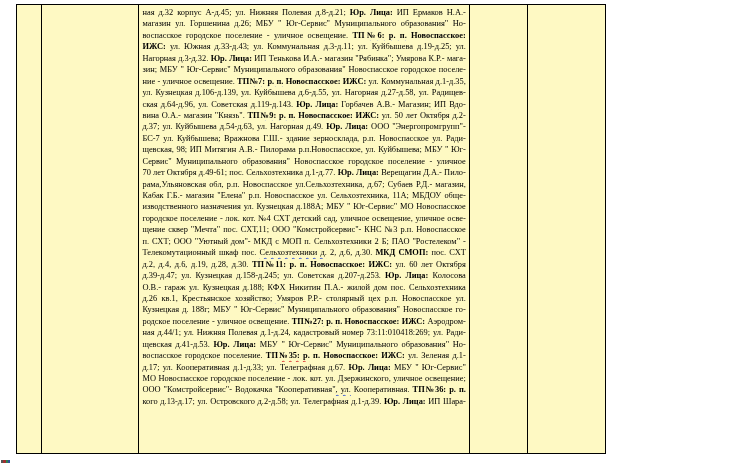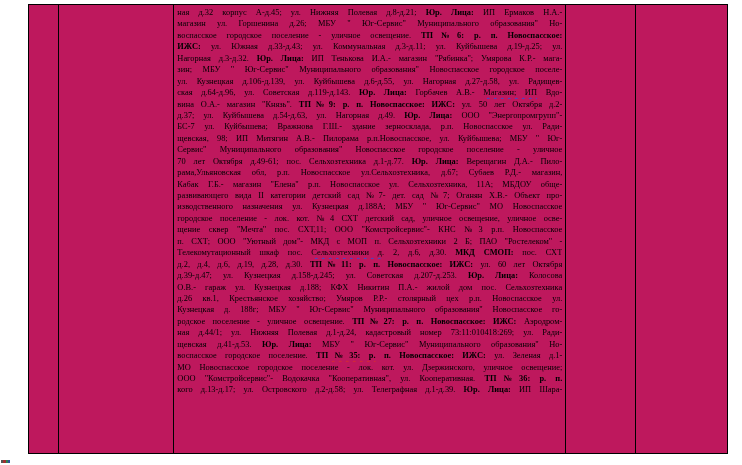--- a/index.html
+++ b/index.html
@@ -1,19 +1,19 @@
 <!DOCTYPE html>
 <html><head>
 <meta charset="utf-8">
 <style>
   html,body{margin:0;padding:0;background:#fff;}
   .page{position:relative;width:742px;height:465px;background:#ffffff;overflow:hidden;
         font-family:"Liberation Serif", serif;color:#000;}
-  .tbl{position:absolute;left:28px;top:4px;width:700px;height:450px;
-       border:1px solid #000;box-sizing:border-box;display:flex;background:#be185d;}
+  .tbl{position:absolute;left:16px;top:4px;width:590px;height:450px;
+       border:1px solid #000;box-sizing:border-box;display:flex;background:#fef9c3;}
   .cell{box-sizing:border-box;height:100%;border-right:1px solid #000;}
   .c1{width:31px;}
   .c2{width:120px;}
   .c3{width:407px;padding:2px 3px 0 3px;}
   .c4{width:72px;}
   .c5{width:95px;border-right:none;}
   .ln{font-size:8.4px;line-height:11.45px;height:11.45px;overflow:hidden;
       text-align:justify;text-align-last:justify;}
   .b{font-weight:bold;}
   .w-blue{text-decoration-line:underline;text-decoration-style:wavy;
@@ -30,45 +30,46 @@
   <div class="tbl">
     <div class="cell c1"></div>
     <div class="cell c2"></div>
     <div class="cell c3">
         <div class="ln"><span>ная д.32 корпус А-д.45; ул. Нижняя Полевая д.8-д.21;  </span><span class="b">Юр. Лица:</span><span>  ИП Ермаков Н.А.-</span></div>
         <div class="ln"><span>магазин ул. Горшенина д.26;  МБУ " Юг-Сервис" Муниципального образования" Но-</span></div>
         <div class="ln"><span>воспасское городское поселение - уличное освещение. </span><span class="b">ТП</span><span class="b w-blue">№6: р. п.</span><span class="b"> Новоспасское:</span></div>
         <div class="ln"><span class="b">ИЖС:</span><span> ул. Южная д.33-д.43; ул. Коммунальная д.3-д.11; ул. Куйбышева д.19-д.25; ул.</span></div>
         <div class="ln"><span>Нагорная д.3-д.32. </span><span class="b">Юр. Лица:</span><span> ИП Тенькова И.А.- магазин "Рябинка"; Умярова К.Р.- мага-</span></div>
         <div class="ln"><span>зин; МБУ " Юг-Сервис" Муниципального образования" Новоспасское городское поселе-</span></div>
+        <div class="ln"><span>ние - уличное освещение. </span><span class="b">ТП</span><span class="b w-blue">№7: р. п.</span><span class="b"> Новоспасское: ИЖС:</span><span> ул. Коммунальная д.1-д.35,</span></div>
         <div class="ln"><span>ул. Кузнецкая д.106-д.139, ул. Куйбышева д.6-д.55, ул. Нагорная д.27-д.58, ул. Радищев-</span></div>
         <div class="ln"><span>ская д.64-д.96,  ул. Советская д.119-д.143.  </span><span class="b">Юр. Лица:</span><span> Горбачев А.В.- </span><span class="w-blue">Магазин; ИП</span><span> Вдо-</span></div>
         <div class="ln"><span>вина О.А.- магазин "Князь". </span><span class="b">ТП</span><span class="b w-blue">№9: р. п.</span><span class="b"> Новоспасское: ИЖС:</span><span> ул. 50 лет Октября д.2-</span></div>
         <div class="ln"><span>д.37; ул. Куйбышева д.54-д.63, ул. Нагорная д.49. </span><span class="b">Юр. Лица:</span><span> ООО "Энергопромгрупп"-</span></div>
         <div class="ln"><span>БС-7 ул. Куйбышева; Вражнова Г.Ш.- здание зерносклада, р.п. Новоспасское ул. Ради-</span></div>
         <div class="ln"><span>щевская, 98; ИП Митягин А.В.-  Пилорама р.п.Новоспасское, ул. Куйбышева; МБУ " Юг-</span></div>
         <div class="ln"><span>Сервис" Муниципального образования" Новоспасское городское поселение - уличное</span></div>
         <div class="ln"><span>70 лет Октября д.49-61; пос. Сельхозтехника д.1-д.77. </span><span class="b">Юр. Лица:</span><span> Верещагин Д.А.- Пило-</span></div>
         <div class="ln"><span>рама,Ульяновская обл, р.п. Новоспасское ул.Сельхозтехника, д.67; Субаев Р.Д.- магазин,</span></div>
         <div class="ln"><span>Кабак Г.Б.- магазин "Елена" р.п. Новоспасское ул. Сельхозтехника, 11А; МБДОУ обще-</span></div>
-        <div class="ln"><span>развивающего вида II категории детский сад №7- дет. сад №7; Оганян Х.В.- Объект про-</span></div>
         <div class="ln"><span>изводственного назначения ул. Кузнецкая д.188А; МБУ " Юг-Сервис" МО Новоспасское</span></div>
         <div class="ln"><span>городское поселение - лок. кот. №4 СХТ детский сад, уличное освещение, уличное осве-</span></div>
         <div class="ln"><span>щение сквер "Мечта" пос. СХТ,11; ООО "Комстройсервис"- КНС №3 р.п.  Новоспасское</span></div>
         <div class="ln"><span>п. СХТ; ООО "Уютный дом"- МКД с МОП п. Сельхозтехники 2 Б; ПАО "Ростелеком" -</span></div>
         <div class="ln"><span>Телекомутационный шкаф пос. </span><span class="w-blue">Сельхозтехники д.</span><span> 2, д.6, д.30. </span><span class="b">МКД СМОП:</span><span> пос. СХТ</span></div>
         <div class="ln"><span>д.2,  д.4, д.6, д.19, д.28, д.30. </span><span class="b">ТП№11:  р. п. Новоспасское: ИЖС:</span><span> ул. 60 лет Октября</span></div>
         <div class="ln"><span>д.39-д.47; ул. Кузнецкая д.158-д.245; ул. Советская д.207-д.253.  </span><span class="b">Юр. Лица:</span><span> Колосова</span></div>
         <div class="ln"><span>О.В.- гараж ул. Кузнецкая д.188; КФХ Никитин П.А.- жилой дом пос. Сельхозтехника</span></div>
         <div class="ln"><span>д.26 кв.1, Крестьянское </span><span class="w-blue">хозяйство; Умяров</span><span> Р.Р.- столярный цех р.п. Новоспасское ул.</span></div>
         <div class="ln"><span>Кузнецкая д. 188г; МБУ " Юг-Сервис" Муниципального образования" Новоспасское го-</span></div>
         <div class="ln"><span>родское поселение - уличное освещение. </span><span class="b">ТП</span><span class="b w-blue">№27:  р. п.</span><span class="b"> Новоспасское: ИЖС:</span><span> Аэродром-</span></div>
         <div class="ln"><span>ная д.44/1; ул. Нижняя Полевая д.1-д.24, кадастровый номер 73:11:010418:269; ул. Ради-</span></div>
         <div class="ln"><span>щевская д.41-д.53. </span><span class="b">Юр. Лица:</span><span> МБУ " Юг-Сервис" Муниципального образования" Но-</span></div>
         <div class="ln"><span>воспасское городское поселение. </span><span class="b">ТП</span><span class="b w-red">№35:  р.</span><span class="b"> п. Новоспасское: ИЖС:</span><span> ул. Зеленая д.1-</span></div>
+        <div class="ln"><span>д.17; ул. Кооперативная д.1-д.33; ул. Телеграфная д.67.  </span><span class="b">Юр. Лица:</span><span> МБУ " Юг-Сервис"</span></div>
         <div class="ln"><span>МО Новоспасское городское поселение - лок. кот. ул. Дзержинского, уличное освещение;</span></div>
         <div class="ln"><span>ООО "Комстройсервис"- Водокачка "Кооперативная</span><span class="w-blue">", ул.</span><span> Кооперативная. </span><span class="b">ТП№36: р. п.</span></div>
         <div class="ln"><span>кого д.13-д.17; ул. Островского д.2-д.58; ул. Телеграфная д.1-д.39. </span><span class="b">Юр. Лица:</span><span> ИП Шара-</span></div>
       </div>
     <div class="cell c4"></div>
     <div class="cell c5"></div>
   </div>
   <div class="artifact">
       <i style="background: rgb(85, 85, 85);"></i>
       <i style="background: rgb(160, 48, 48);"></i>

